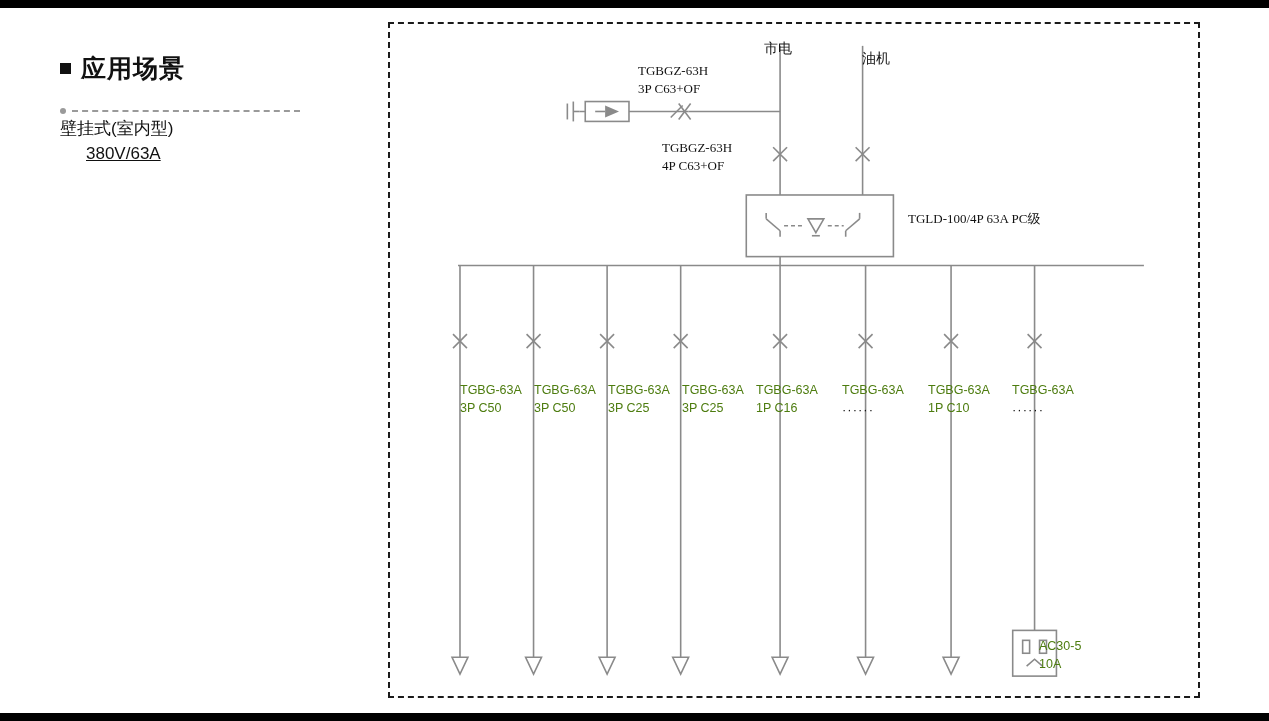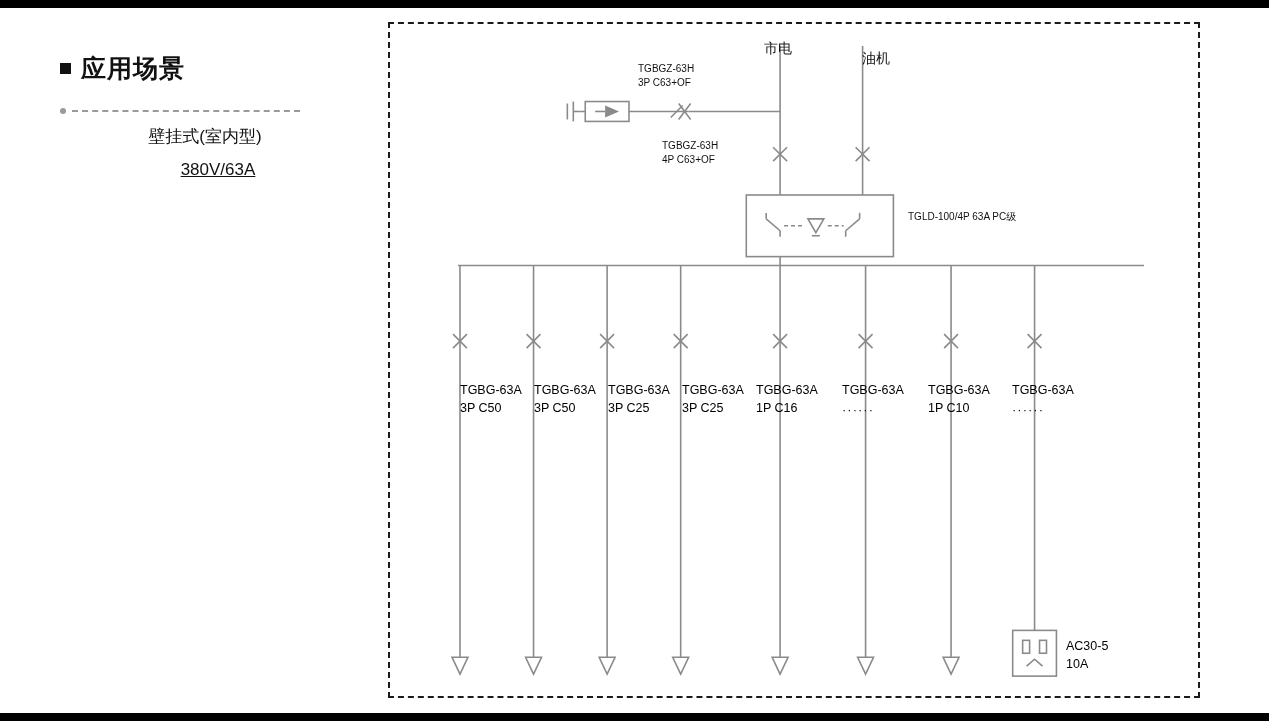--- a/index.html
+++ b/index.html
@@ -32,21 +32,20 @@
   }
   .bar-top { top: 0; }
   .bar-bottom { bottom: 0; }
 
   
   .left-panel {
     position: absolute;
     left: 60px;
     top: 52px;
     width: 290px;
-    text-align: center;
   }
   .section-title {
     font-size: 25px;
     font-weight: bold;
     letter-spacing: 1px;
     color: #111;
     display: flex;
     align-items: center;
     gap: 10px;
   }
@@ -74,21 +73,21 @@
   .dash-line {
     position: absolute;
     left: 12px;
     top: 5px;
     width: 228px;
     border-top: 2px dashed #9a9a9a;
   }
   .spec-line {
     font-size: 17px;
     color: #111;
-    margin-top: 8px;
+    margin-top: 0;
     line-height: 1.45;
   }
   .spec-1 { margin-left: 0px; }
   .spec-2 { margin-left: 26px; text-decoration: underline; }
   .spec-3 { margin-left: 52px; }
 
   
   .diagram {
     position: absolute;
     left: 388px;
@@ -99,35 +98,36 @@
     box-sizing: border-box;
   }
   .d-layer {
     position: absolute;
     left: 0; top: 0;
     width: 100%;
     height: 100%;
   }
   .lbl {
     position: absolute;
-    font-size: 10px;
+    font-size: 13px;
     color: #111;
     line-height: 1.35;
     white-space: pre-line;
+    font-family: Liberation Serif, serif;
   }
   .lbl-cn {
     position: absolute;
     font-size: 14px;
     color: #111;
     white-space: nowrap;
   }
   .lbl-sm {
     position: absolute;
     font-size: 12.5px;
-    color: #000000;
+    color: #4d7c0f;
     line-height: 1.4;
     white-space: pre-line;
   }
   .dots {
     position: absolute;
     font-size: 13px;
     letter-spacing: 1px;
     color: #111;
   }
 </style>
@@ -265,17 +265,17 @@
 3P C25</div>
     <div class="lbl-sm" style="left:366px; top:358px;">TGBG-63A
 1P C16</div>
     <div class="lbl-sm" style="left:452px; top:358px;">TGBG-63A</div>
     <div class="dots" style="left:452px; top:378px;">······</div>
     <div class="lbl-sm" style="left:538px; top:358px;">TGBG-63A
 1P C10</div>
     <div class="lbl-sm" style="left:622px; top:358px;">TGBG-63A</div>
     <div class="dots" style="left:622px; top:378px;">······</div>
 
-    <div class="lbl-sm" style="left:676px; top:614px;">AC30-5
+    <div class="lbl-sm" style="left:649px; top:614px;">AC30-5
 10A</div>
   </div>
 
 </div>
 
 </body></html>

